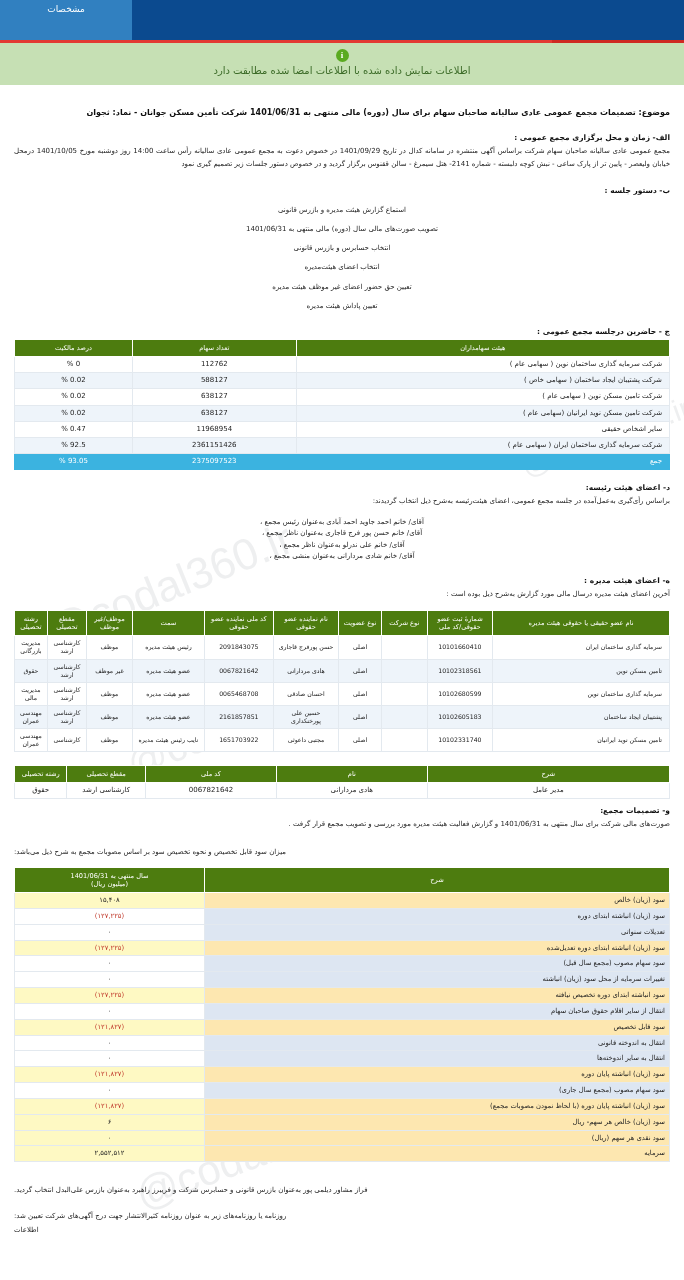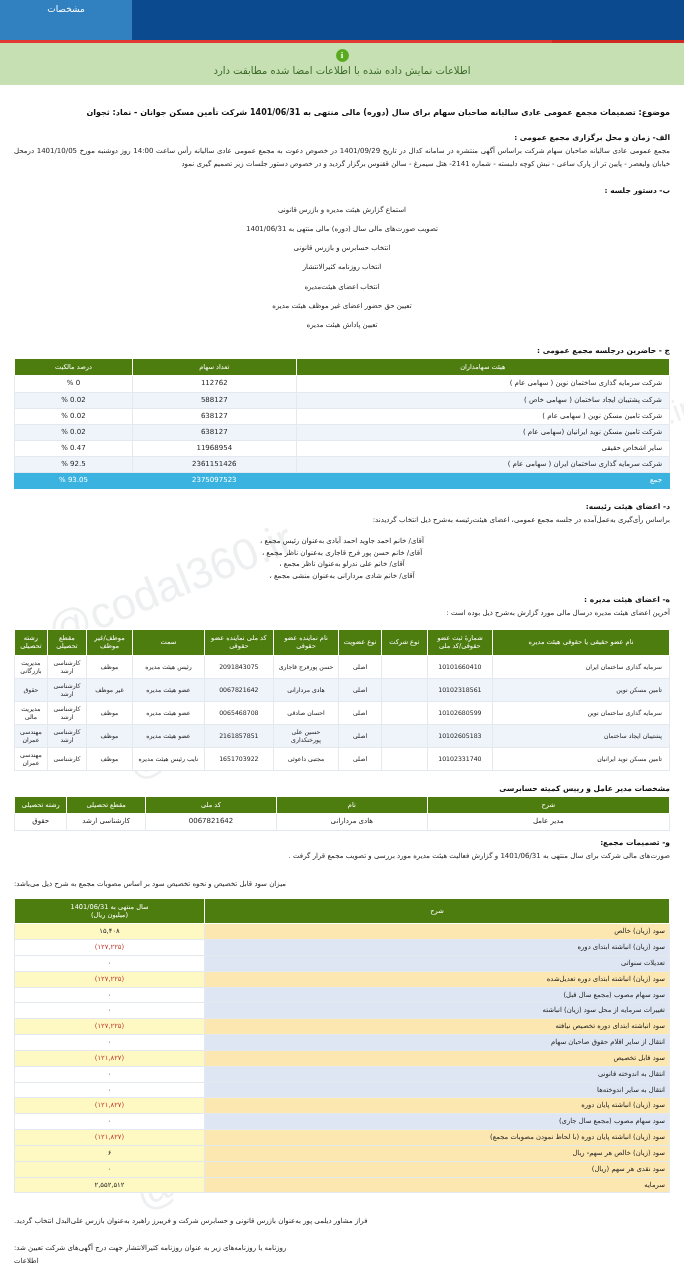--- a/index.html
+++ b/index.html
@@ -255,21 +255,20 @@
   <div class="sec-head">الف- زمان و محل برگزاری مجمع عمومی :</div>
   <div class="para">مجمع عمومی عادی سالیانه صاحبان سهام شرکت براساس آگهی منتشره در سامانه کدال در تاریخ 1401/09/29 در خصوص دعوت به مجمع عمومی عادی سالیانه رأس ساعت 14:00 روز دوشنبه مورخ 1401/10/05 درمحل خیابان ولیعصر - پایین تر از پارک ساعی - نبش کوچه دلبسته - شماره 2141- هتل سیمرغ - سالن ققنوس  برگزار گردید و در خصوص دستور جلسات زیر تصمیم گیری نمود</div>
 
   <div class="spacer-md"></div>
 
   <div class="sec-head">ب- دستور جلسه :</div>
   <div class="spacer-sm"></div>
   <div class="agenda-item">استماع گزارش هیئت مدیره و بازرس قانونی</div>
   <div class="agenda-item">تصویب صورت‌های مالی سال (دوره) مالی منتهی به 1401/06/31</div>
   <div class="agenda-item">انتخاب حسابرس و بازرس قانونی</div>
-  <div class="agenda-item">انتخاب روزنامه کثیرالانتشار</div>
   <div class="agenda-item">انتخاب اعضای هیئت‌مدیره</div>
   <div class="agenda-item">تعیین حق حضور اعضای غیر موظف هیئت مدیره</div>
   <div class="agenda-item">تعیین پاداش هیئت مدیره</div>
 
   <div class="spacer-sm"></div>
 
   <div class="sec-head">ج - حاضرین درجلسه مجمع عمومی :</div>
   <table class="tbl t-holders">
     <colgroup>
         <col class="c1">
@@ -424,21 +423,20 @@
         <td>نایب رئیس هیئت مدیره</td>
         <td>موظف</td>
         <td>کارشناسی</td>
         <td>مهندسی عمران</td>
       </tr>
     </tbody>
   </table>
 
   <div class="spacer-md"></div>
 
-  <div class="sec-head">مشخصات مدیر عامل و رییس کمیته حسابرسی</div>
   <table class="tbl t-ceo">
     <colgroup>
         <col style="width:37%">
         <col style="width:23%">
         <col style="width:20%">
         <col style="width:12%">
         <col style="width:8%">
       </colgroup>
     <thead>
       <tr>

